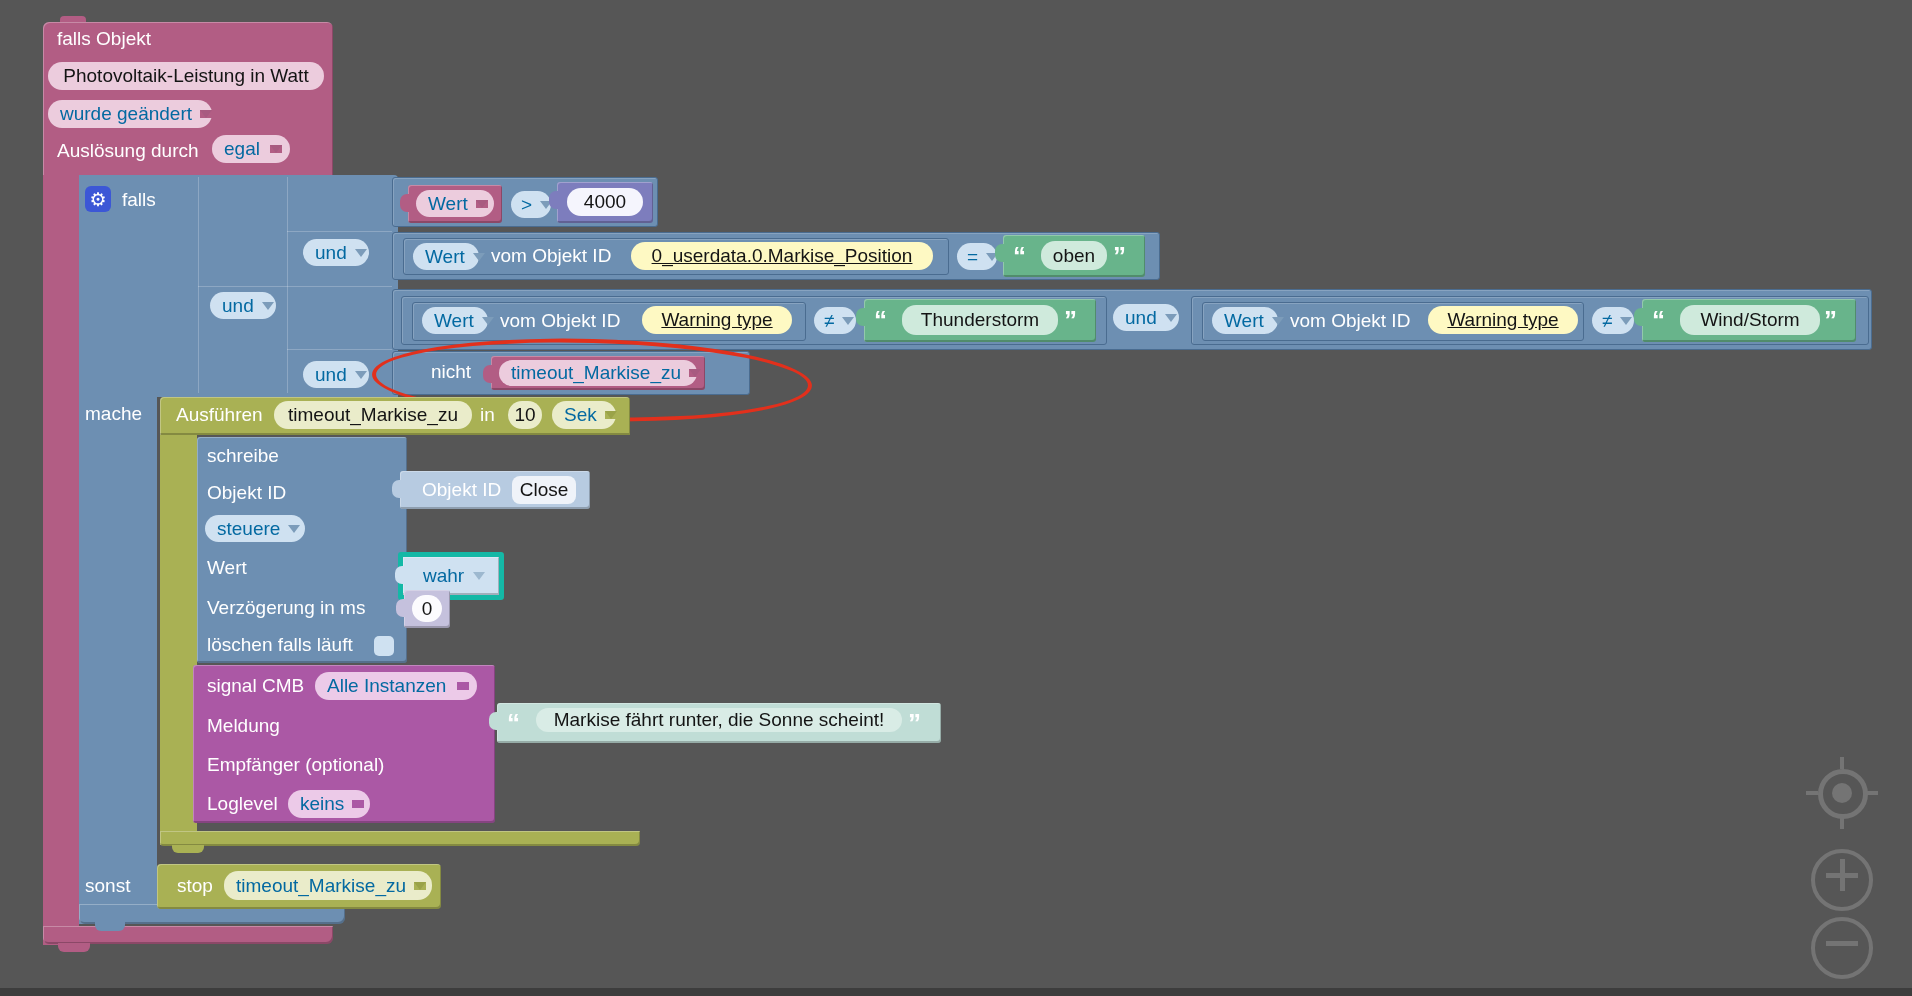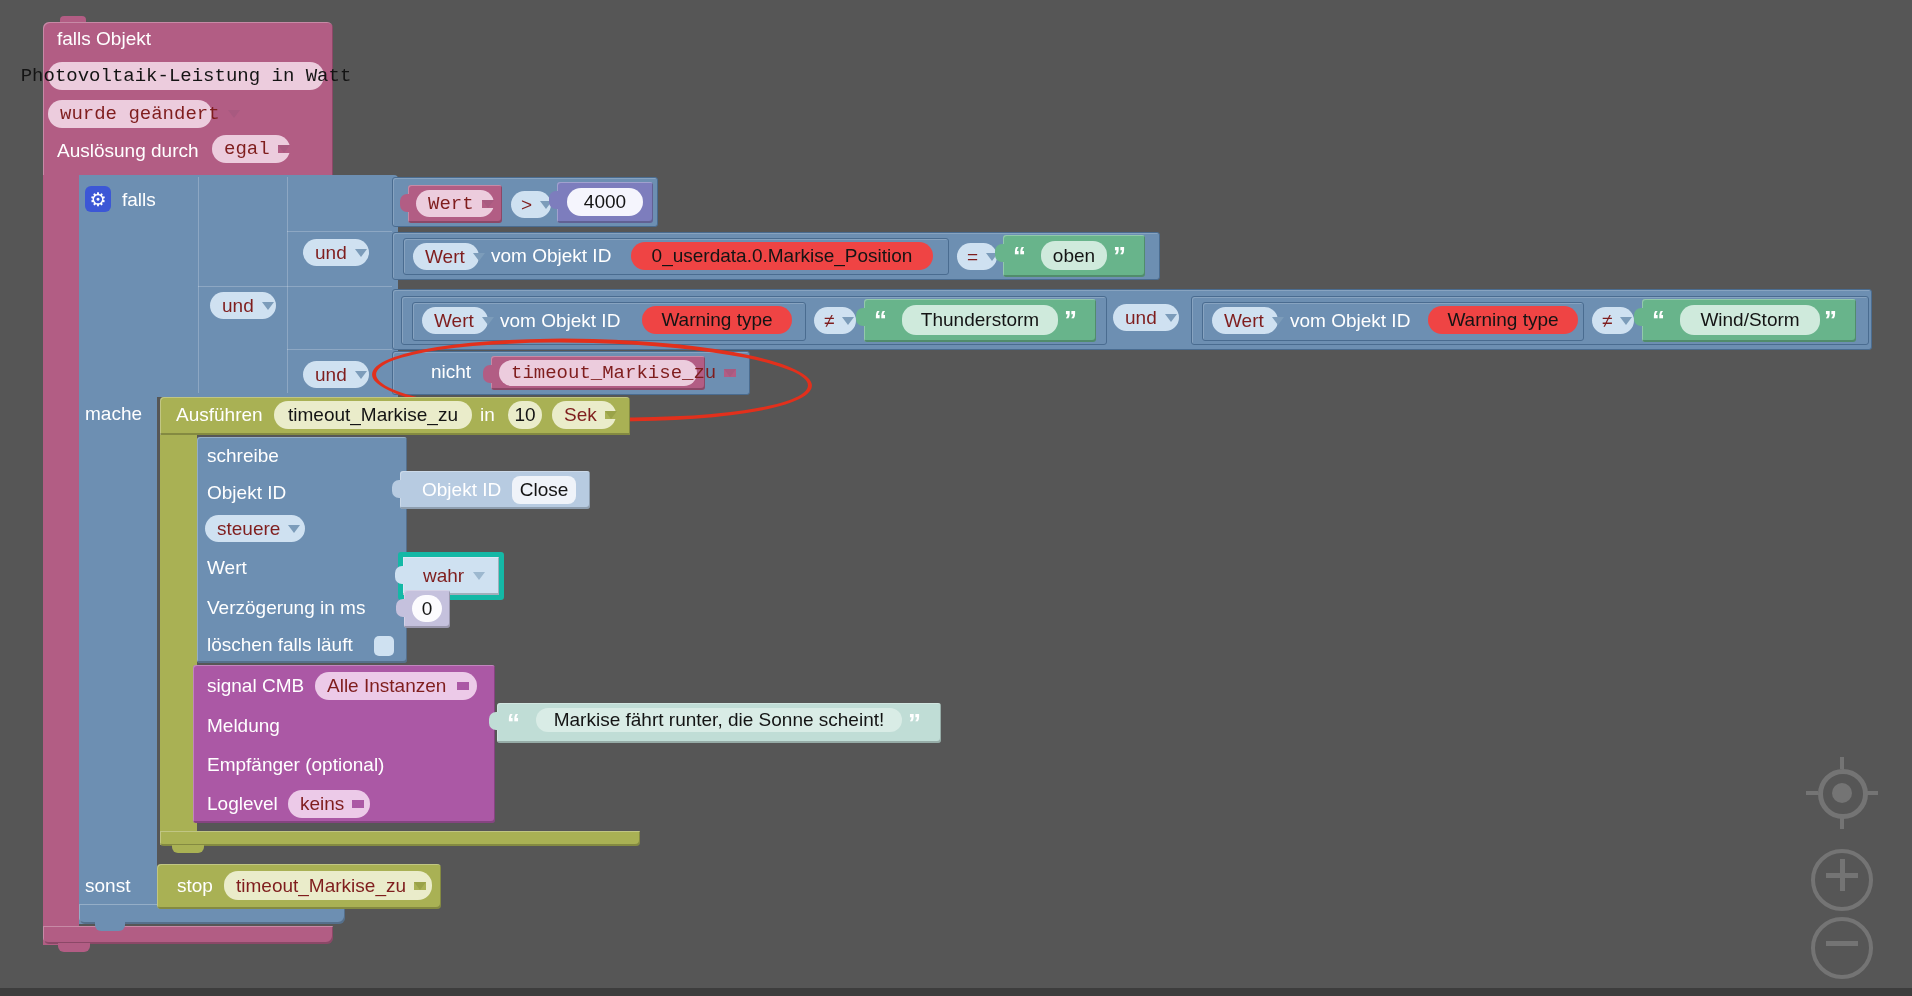--- a/index.html
+++ b/index.html
@@ -6,29 +6,29 @@
   #canvas{position:relative;width:1912px;height:996px;background:#565656;overflow:hidden;
           font-family:"Liberation Sans",sans-serif;font-size:19px;}
   .abs{position:absolute;}
   .lbl{position:absolute;color:#fff;font-size:19px;white-space:nowrap;line-height:22px;}
   .blk{position:absolute;border-radius:3px;
        box-shadow:inset 1px 1px 0 rgba(255,255,255,.28), inset -1px -2px 0 rgba(0,0,0,.22);}
   .fill{position:absolute;}
   .fld{position:absolute;display:flex;align-items:center;justify-content:center;
        font-size:19px;color:#141414;border-radius:14px;white-space:nowrap;padding:0 10px;}
   .dd{position:absolute;display:flex;align-items:center;justify-content:space-between;
-      font-size:19px;color:#7f1d1d;border-radius:14px;white-space:nowrap;padding:0 8px 0 12px;}
+      font-size:19px;color:#0369a1;border-radius:14px;white-space:nowrap;padding:0 8px 0 12px;}
   .arr{width:0;height:0;border-left:6px solid transparent;border-right:6px solid transparent;
        border-top:8px solid #7c9cba;margin-left:8px;flex:0 0 auto;}
   .arr.pink{border-top-color:#a85a80;}
   .arr.olive{border-top-color:#9aa348;}
   .arr.purple{border-top-color:#ab58a5;}
   .bg-lblue{background:#cfe1f1;}
-  .bg-pinkfld{background:#ecccdd;font-family:Liberation Mono, monospace;}
-  .bg-greyblue{background:#ef4444;}
+  .bg-pinkfld{background:#ecccdd;}
+  .bg-greyblue{background:#fef9c3;text-decoration:underline;}
   .bg-olivefld{background:#eaecca;}
   .bg-purplefld{background:#eccae8;}
   .bordered{border:1px solid #4a6c90;box-shadow:inset 1px 1px 0 rgba(255,255,255,.18);}
   .pink{background:#b25d84;}
   .blue{background:#6d8fb2;}
   .olive{background:#a9b154;}
   .purple{background:#ab58a5;}
   .green{background:#68b48b;}
   .indigo{background:#7d7dbd;}
   .lavender{background:#c5c1dd;}

